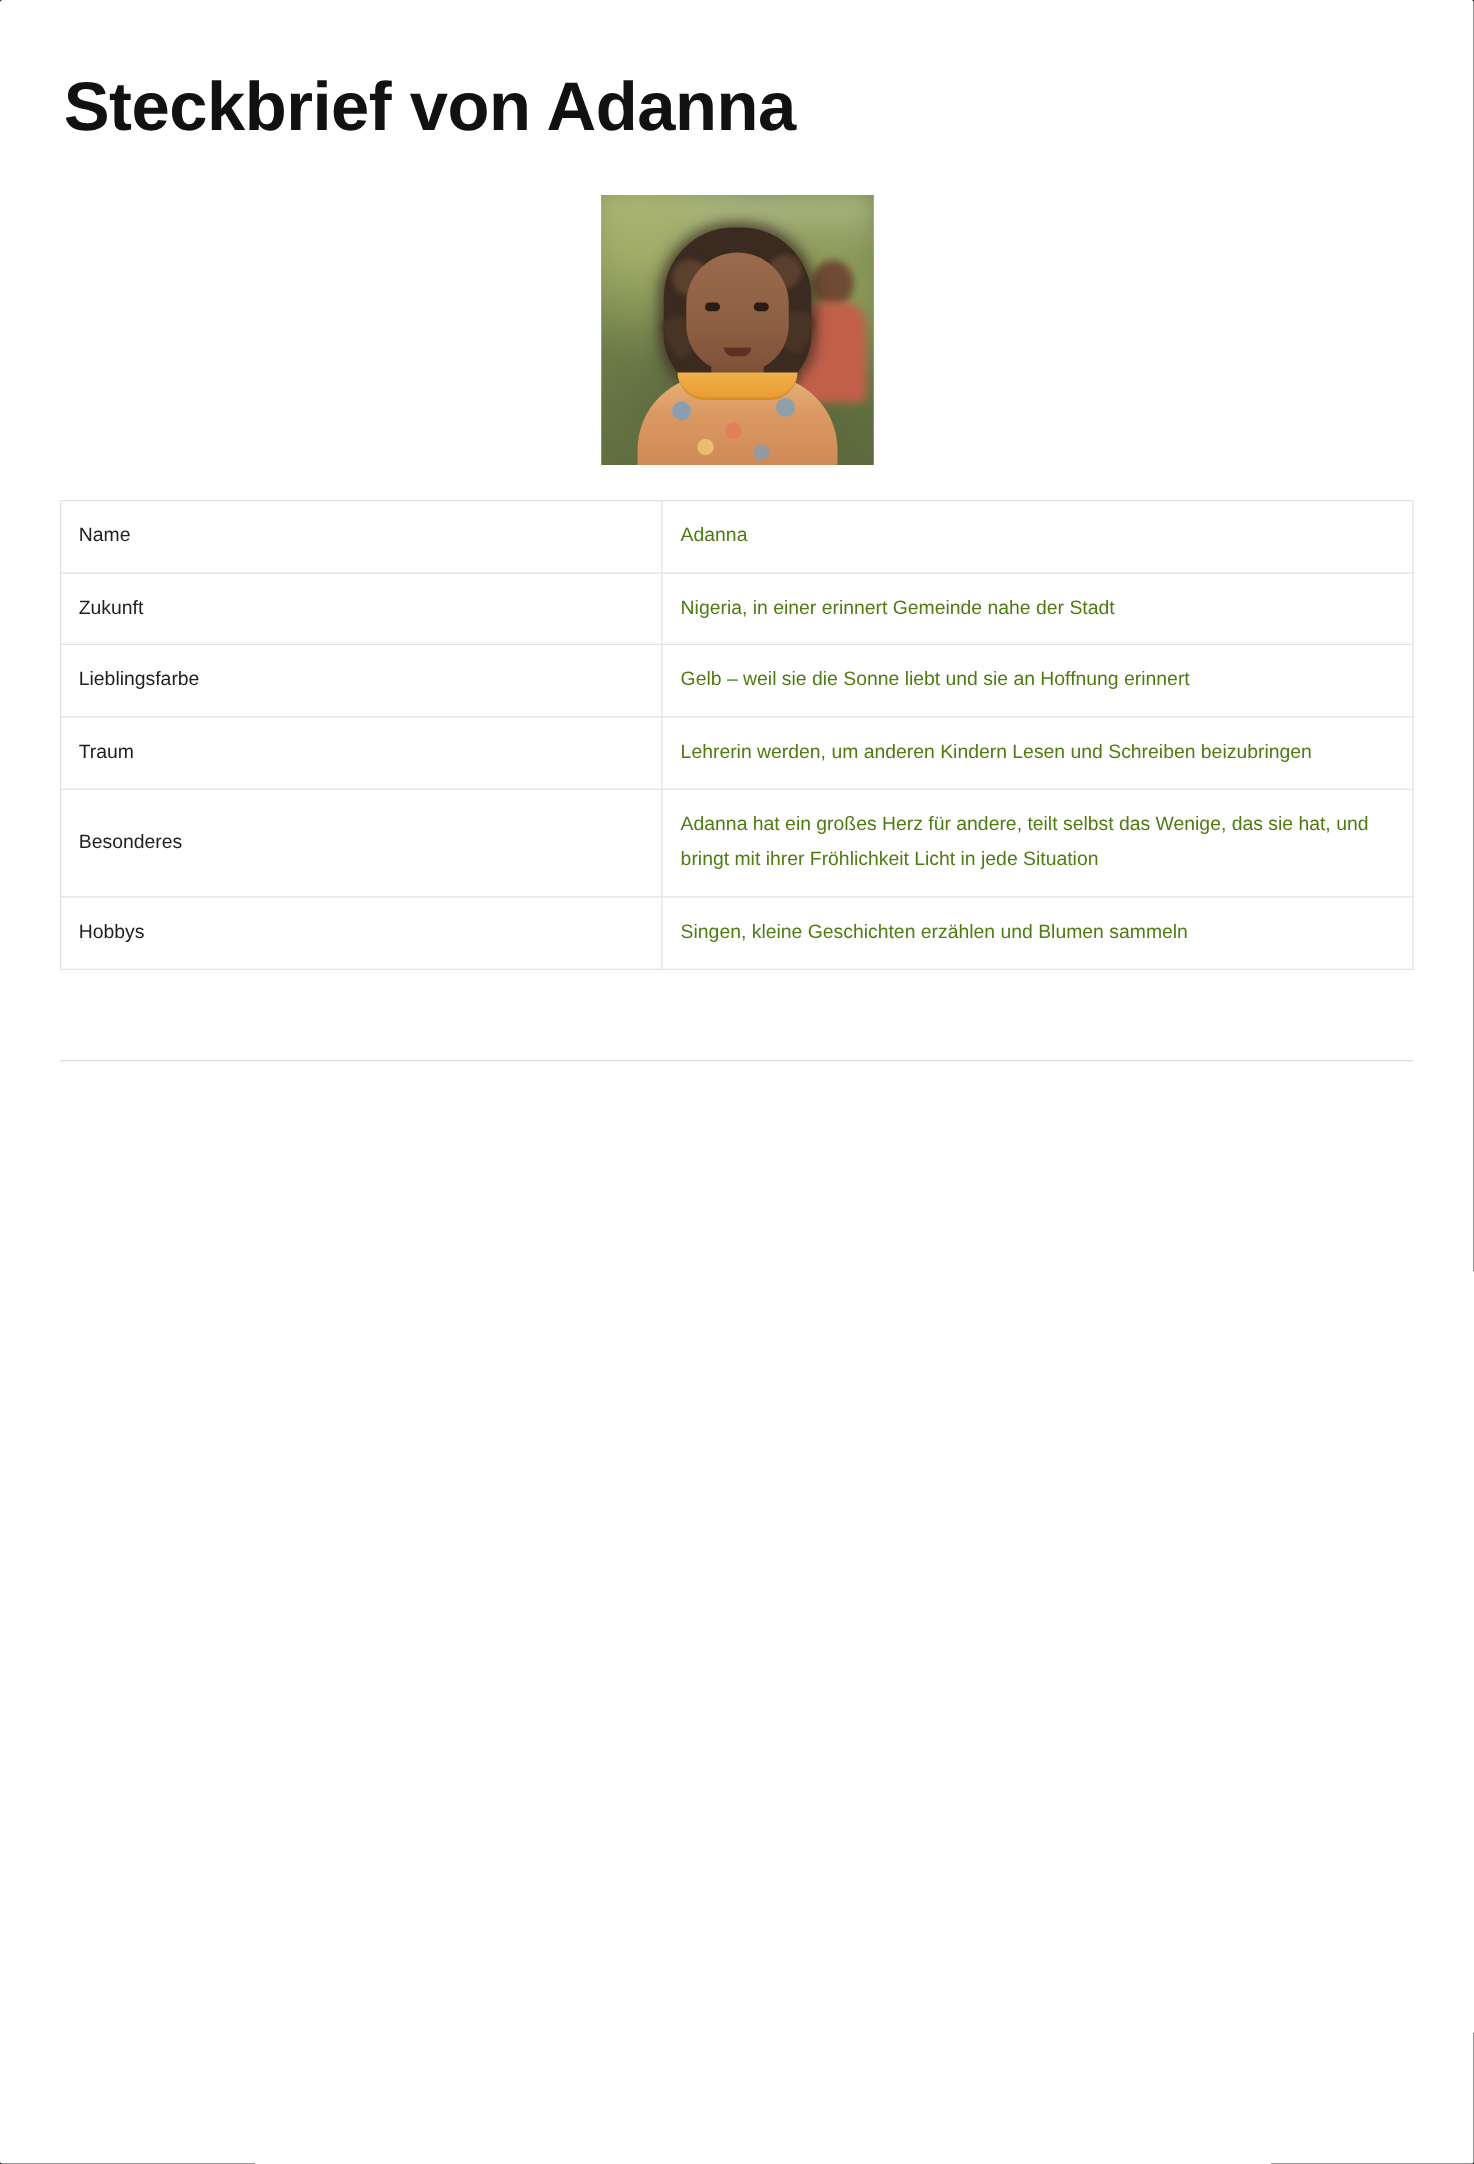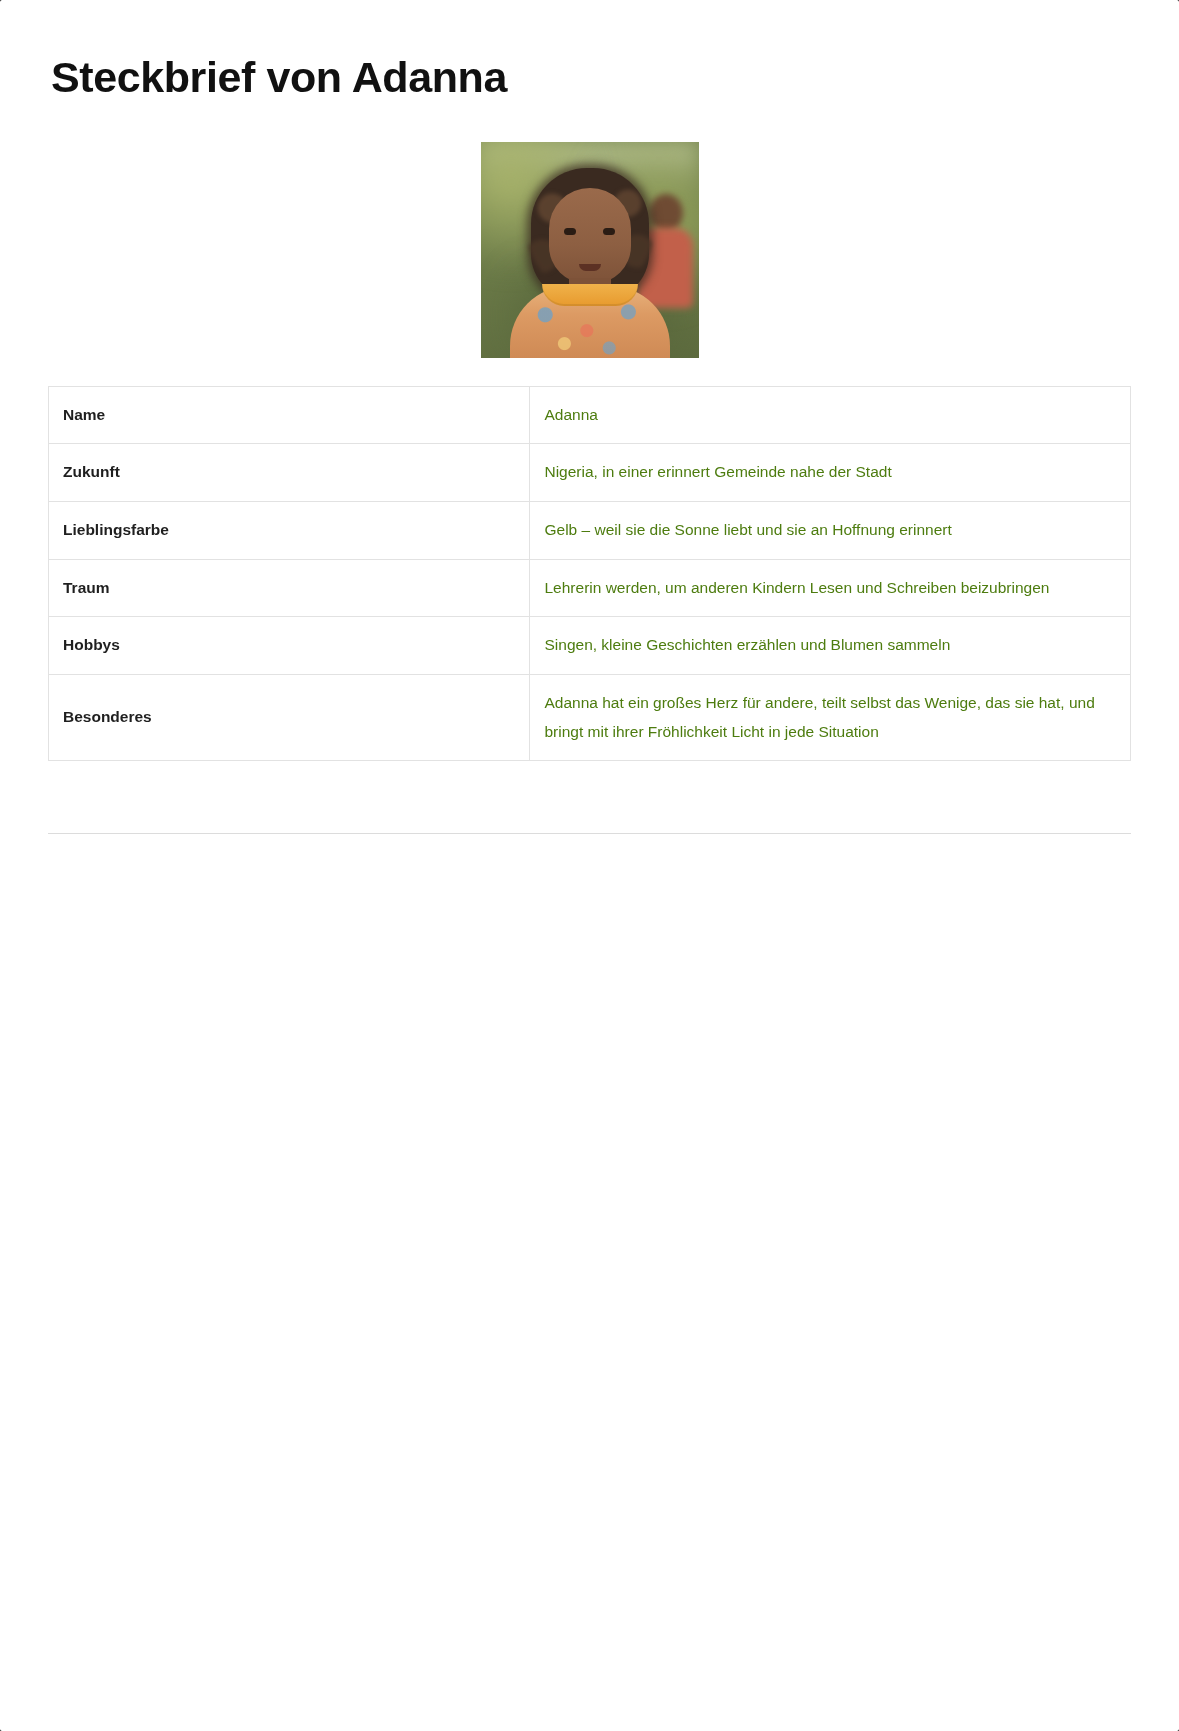--- a/index.html
+++ b/index.html
@@ -16,21 +16,21 @@
     position: relative;
     width: 1179px;
     min-height: 1731px;
     background: #ffffff;
     box-sizing: border-box;
     padding: 46px 48px 0 48px;
     border-radius: 2px;
     overflow: hidden;
   }
   .page-title {
-    font-size: 43px;
+    font-size: 55px;
     font-weight: bold;
     color: #111111;
     letter-spacing: -0.4px;
     margin: 6px 0 0 3px;
     line-height: 1.2;
   }
   .photo-wrap {
     margin-top: 38px;
     display: flex;
     justify-content: center;
@@ -149,21 +149,21 @@
   .info-table td {
     border: 1px solid #e2e2e2;
     padding: 14px 14px;
     font-size: 16px;
     color: #1f1f1f;
     vertical-align: middle;
     line-height: 1.85;
   }
   .info-table td.label {
     width: 44.5%;
-    font-weight: bold;
+    font-weight: normal;
     font-size: 15.5px;
   }
   .info-table td.value {
     font-size: 15.5px;
     color: #4d7c0f;
   }
   .divider {
     margin-top: 72px;
     border: 0;
     border-top: 1px solid #dcdcdc;
@@ -220,26 +220,26 @@
       </tr>
       <tr>
         <td class="label">Lieblingsfarbe</td>
         <td class="value">Gelb – weil sie die Sonne liebt und sie an Hoffnung erinnert</td>
       </tr>
       <tr>
         <td class="label">Traum</td>
         <td class="value">Lehrerin werden, um anderen Kindern Lesen und Schreiben beizubringen</td>
       </tr>
       <tr>
+        <td class="label">Besonderes</td>
+        <td class="value">Adanna hat ein großes Herz für andere, teilt selbst das Wenige, das sie hat, und bringt mit ihrer Fröhlichkeit Licht in jede Situation</td>
+      </tr>
+      <tr>
         <td class="label">Hobbys</td>
         <td class="value">Singen, kleine Geschichten erzählen und Blumen sammeln</td>
       </tr>
-      <tr>
-        <td class="label">Besonderes</td>
-        <td class="value">Adanna hat ein großes Herz für andere, teilt selbst das Wenige, das sie hat, und bringt mit ihrer Fröhlichkeit Licht in jede Situation</td>
-      </tr>
     </tbody>
   </table>
 
   <hr class="divider">
 
 
 </div>
 
 </body></html>

